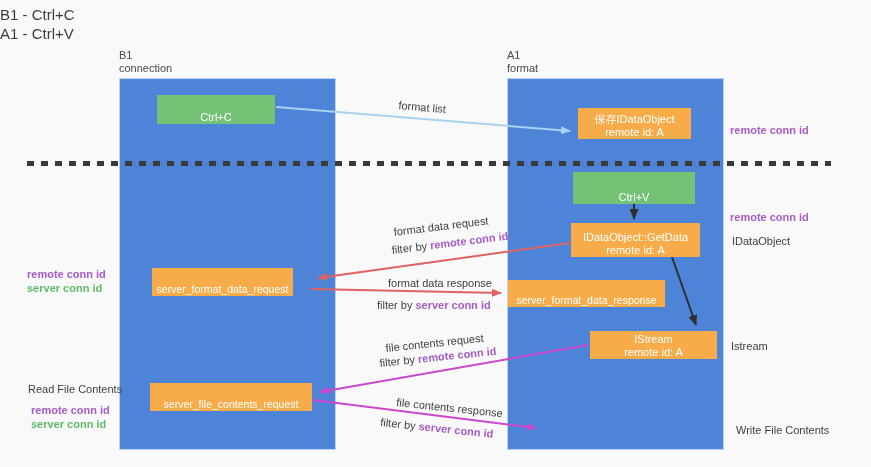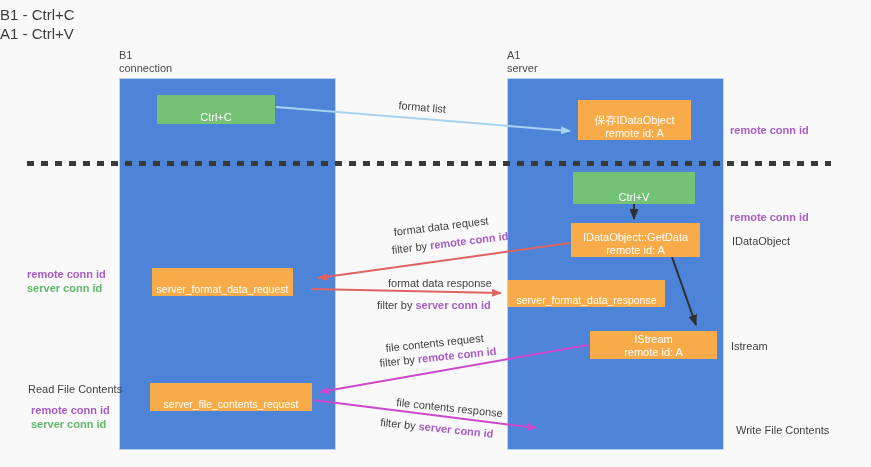--- a/index.html
+++ b/index.html
@@ -40,21 +40,21 @@
     <div>B1 - Ctrl+C</div>
     <div>A1 - Ctrl+V</div>
   </div>
 
   <div class="hdr" style="left:119px;top:49px;width:217px">
     <div>B1</div>
     <div>connection</div>
   </div>
   <div class="hdr" style="left:507px;top:49px;width:217px">
     <div>A1</div>
-    <div>server</div>
+    <div>format</div>
   </div>
 
   <div class="lane" style="left:119px"></div>
   <div class="lane" style="left:507px"></div>
 
   <div class="divider"></div>
 
   <svg class="arrows" width="871" height="467" viewBox="0 0 871 467">
     <defs>
       <marker id="mblue" markerUnits="userSpaceOnUse" markerWidth="10" markerHeight="8" refX="9" refY="4" orient="auto">
@@ -80,21 +80,21 @@
   </svg>
 
   <div class="node green" style="left:157px;top:95px;width:118px;height:29px">
     <div>Ctrl+C</div>
   </div>
 
   <div class="node green" style="left:573px;top:172px;width:122px;height:32px">
     <div>Ctrl+V</div>
   </div>
 
-  <div class="node orange" style="left:578px;top:100px;width:113px;height:40px">
+  <div class="node orange" style="left:578px;top:108px;width:113px;height:31px">
     <div>保存IDataObject</div>
     <div>remote id: A</div>
   </div>
 
   <div class="node orange" style="left:571px;top:223px;width:129px;height:34px">
     <div>IDataObject::GetData</div>
     <div>remote id: A</div>
   </div>
 
   <div class="node orange" style="left:590px;top:331px;width:127px;height:28px">

